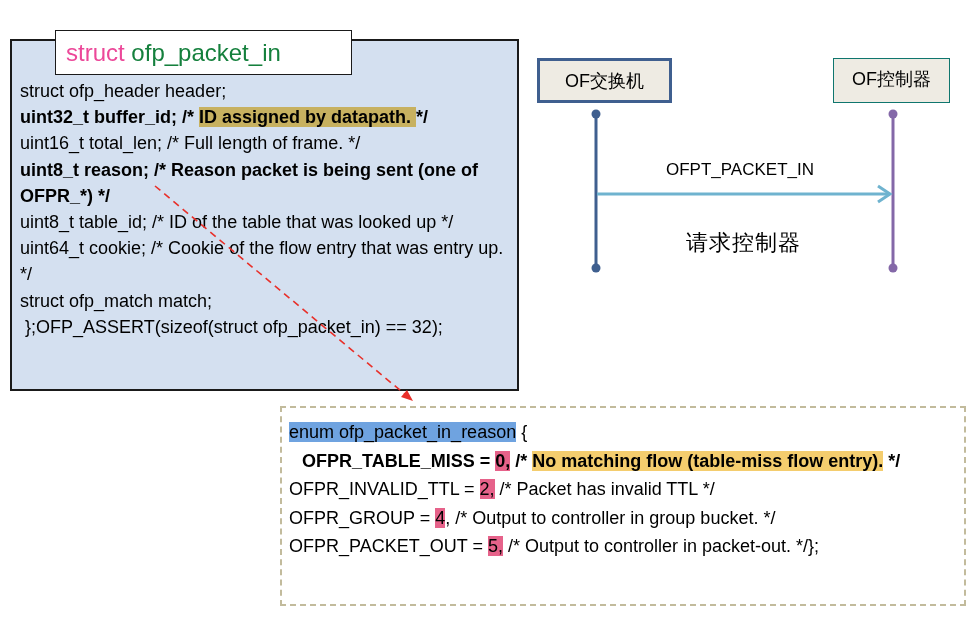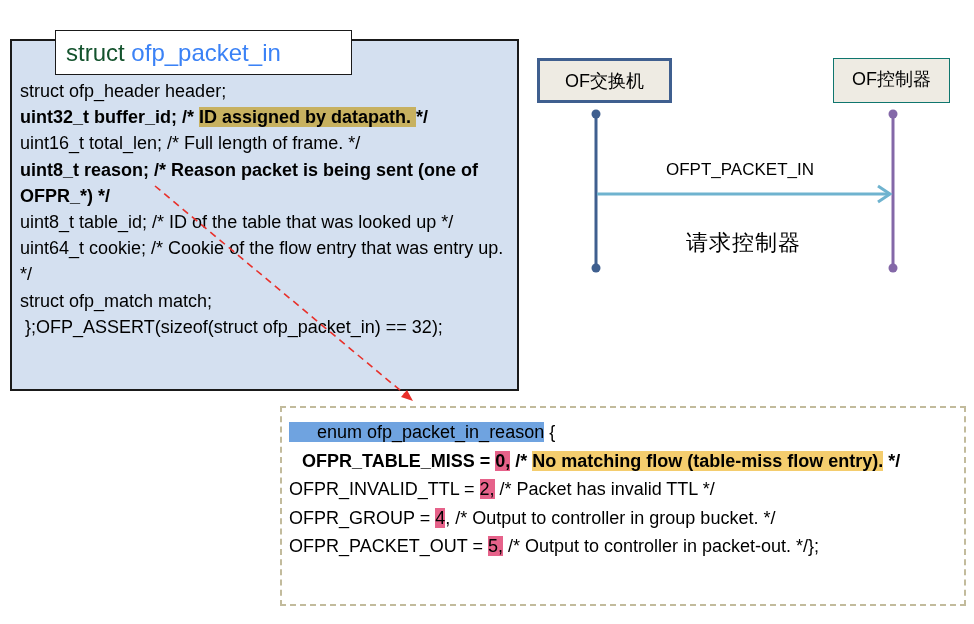--- a/index.html
+++ b/index.html
@@ -5,42 +5,42 @@
   html, body { margin: 0; padding: 0; background: #ffffff; }
   body { width: 974px; height: 624px; position: relative; overflow: hidden;
          font-family: "Liberation Sans", "DejaVu Sans", sans-serif; color: #000; }
 
   
   .struct-box { position: absolute; left: 10px; top: 39px; width: 509px; height: 352px;
                 background: #d4e0f0; border: 2px solid #1a1a1a; box-sizing: border-box; }
   .struct-title { position: absolute; left: 55px; top: 30px; width: 297px; height: 45px;
                   background: #fff; border: 1.5px solid #1a1a1a; box-sizing: border-box;
                   font-size: 24px; line-height: 44px; padding-left: 10px; z-index: 3; }
-  .struct-title .kw { color: #14532d; }
-  .struct-title .nm { color: #3b82f6; }
+  .struct-title .kw { color: #ec4899; }
+  .struct-title .nm { color: #15803d; }
   .struct-code { position: absolute; left: 20px; top: 78px; width: 495px;
                  font-size: 18px; line-height: 26.2px; z-index: 2; }
   .struct-code .line { white-space: pre-wrap; }
   .red { color: #000000; font-weight: bold; }
   .hl-olive { background: #c7b160; }
 
   
   .actor { position: absolute; height: 45px; background: #eeebe3; box-sizing: border-box;
            font-size: 18px; line-height: 41px; text-align: center; }
   .actor-switch { left: 537px; top: 58px; width: 135px; border: 3px solid #3f5f8f; }
   .actor-ctrl { left: 833px; top: 58px; width: 117px; border: 1px solid #0f766e; }
   .msg-label { position: absolute; left: 666px; top: 160px; font-size: 17px; }
   .msg-sub { position: absolute; left: 686px; top: 228px; font-size: 22px; letter-spacing: 1px; }
 
   
   .enum-box { position: absolute; left: 280px; top: 406px; width: 686px; height: 200px;
               border: 2px dashed #c2bb9c; box-sizing: border-box; }
   .enum-code { position: absolute; left: 289px; top: 418px; font-size: 18px; line-height: 28.5px;
                white-space: nowrap; }
-  .hl-blue { background: #6fa3e0; padding-left: 28px; }
+  .hl-blue { background: #6fa3e0; }
   .hl-pink { background: #e6628a; }
   .hl-yellow { background: #f4cd6e; }
   .bold { font-weight: bold; margin-left: 13px; }
 
   svg.overlay { position: absolute; left: 0; top: 0; z-index: 4; pointer-events: none; }
 </style>
 </head>
 <body>
 
 <div class="struct-box"></div>

